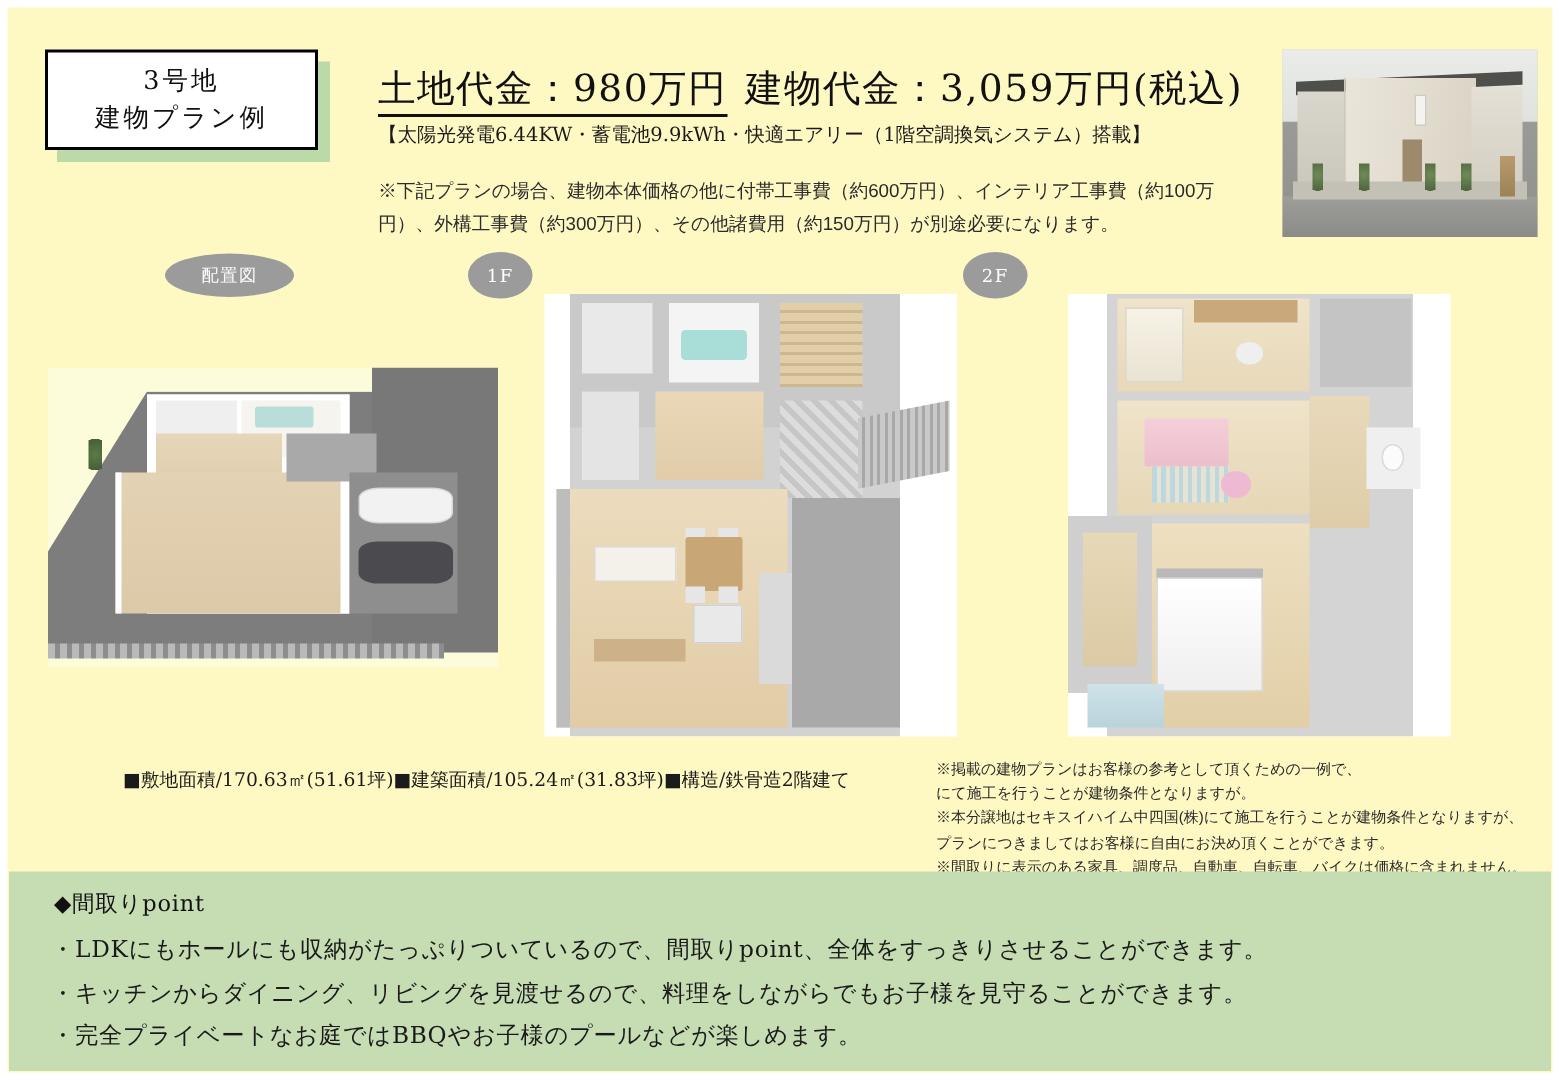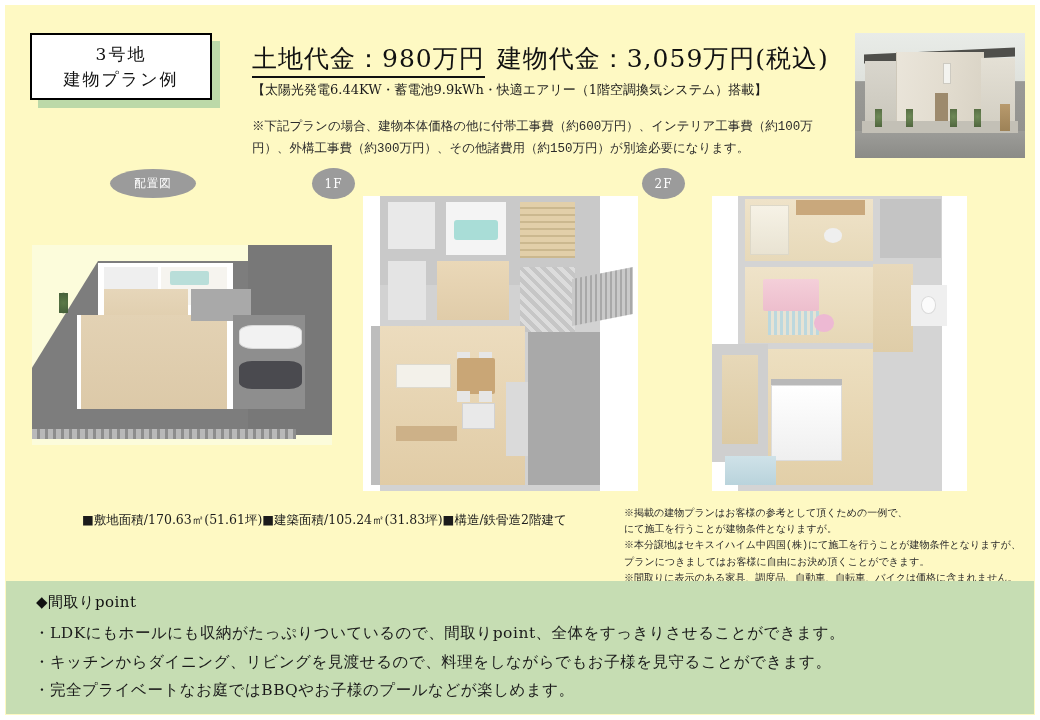--- a/index.html
+++ b/index.html
@@ -75,21 +75,21 @@
   }
   .equip-row {
     font-family: "DejaVu Serif", "Liberation Serif", serif;
     font-size: 13px;
     color: #1a1a1a;
     letter-spacing: 0px;
     margin-top: 3px;
     white-space: nowrap;
   }
   .note-row {
-    font-family: Liberation Mono, monospace;
+    font-family: Liberation Sans, sans-serif;
     font-size: 12.5px;
     color: #2b2b2b;
     line-height: 1.75;
     margin-top: 18px;
     width: 590px;
   }
 
   
   .exterior-photo {
     position: absolute;
@@ -276,21 +276,21 @@
     color: #1b1b1b;
     letter-spacing: 0px;
     white-space: nowrap;
   }
 
   
   .disclaimer {
     position: absolute;
     left: 624px; top: 506px;
     width: 412px;
-    font-family: Liberation Mono, monospace;
+    font-family: Liberation Sans, sans-serif;
     font-size: 10px;
     color: #2a2a2a;
     line-height: 1.62;
   }
   .disclaimer div { white-space: nowrap; }
 
   
   .green-band {
     position: absolute;
     left: 6px; bottom: 6px;

